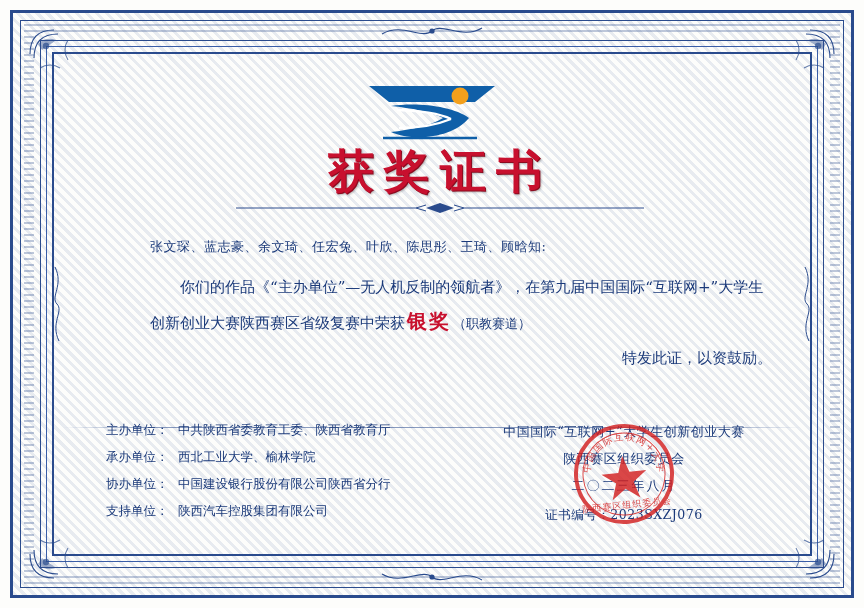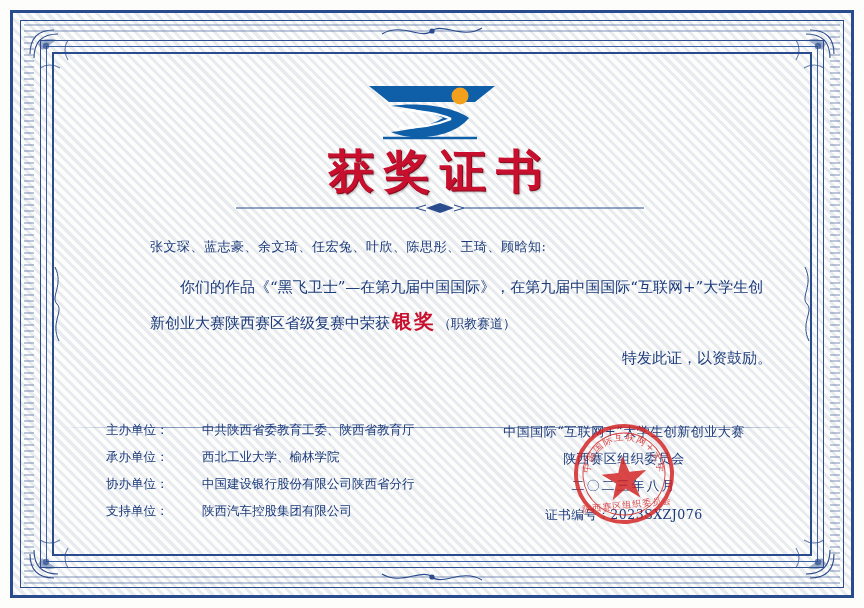--- a/index.html
+++ b/index.html
@@ -183,21 +183,20 @@
     display: flex;
     justify-content: space-between;
     align-items: flex-start;
   }
   .org-col { width: 400px; }
   .org-row {
     display: flex;
     font-size: 12.5px;
     line-height: 27px;
     white-space: nowrap;
-    gap: 24px;
   }
   .org-label { width: 72px; }
   .org-value { }
 
   .right-col {
     width: 320px;
     text-align: center;
     position: relative;
     padding-top: 2px;
   }
@@ -331,21 +330,21 @@
           <path d="M234 7 L414 7"></path>
           <path d="M196 7 L210 2 L224 7 L210 12 Z" fill="#2a4b8d" stroke="none"></path>
           <path d="M186 7 L196 4 M186 7 L196 10"></path>
           <path d="M234 7 L224 4 M234 7 L224 10"></path>
         </svg>
       </div>
     </div>
 
     <div class="body-text">
       <div class="line-names">张文琛、蓝志豪、余文琦、任宏兔、叶欣、陈思彤、王琦、顾晗知:</div>
-      <div class="para"><span>你们的作品《“黑飞卫士”—在第九届中国国际》，在第九届中国国际“互联网+”大学生创新创业大赛陕西赛区省级复赛中荣获</span><span class="award">银奖</span><span class="track">（职教赛道）</span></div>
+      <div class="para"><span>你们的作品《“主办单位”—无人机反制的领航者》，在第九届中国国际“互联网+”大学生创新创业大赛陕西赛区省级复赛中荣获</span><span class="award">银奖</span><span class="track">（职教赛道）</span></div>
       <div class="closing">特发此证，以资鼓励。</div>
     </div>
 
     <div class="sep-line"></div>
 
     <div class="footer">
       <div class="footer-grid">
         <div class="org-col">
           <div class="org-row">
             <span class="org-label">主办单位：</span>

